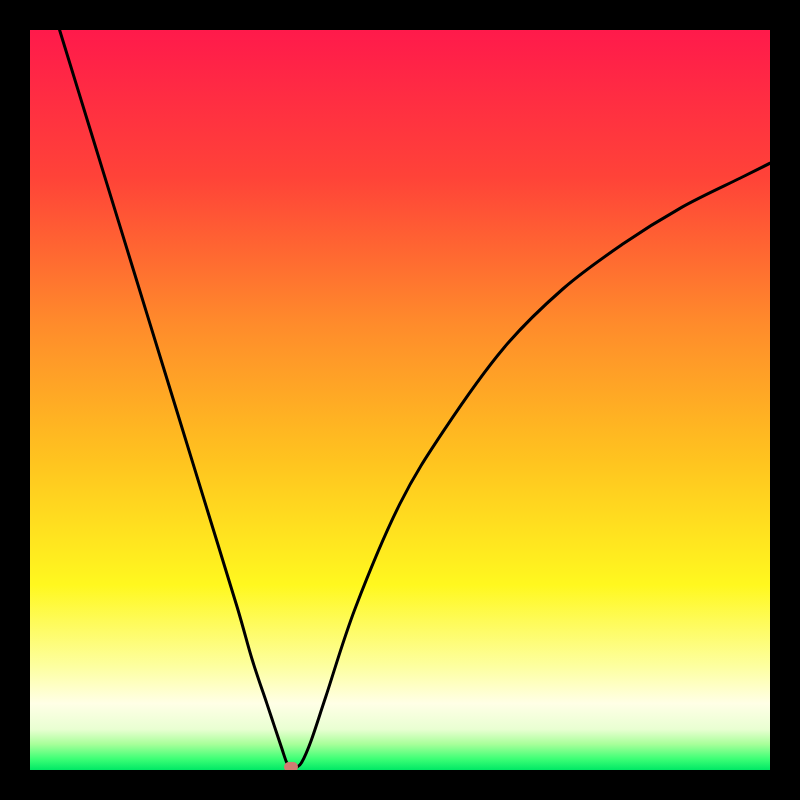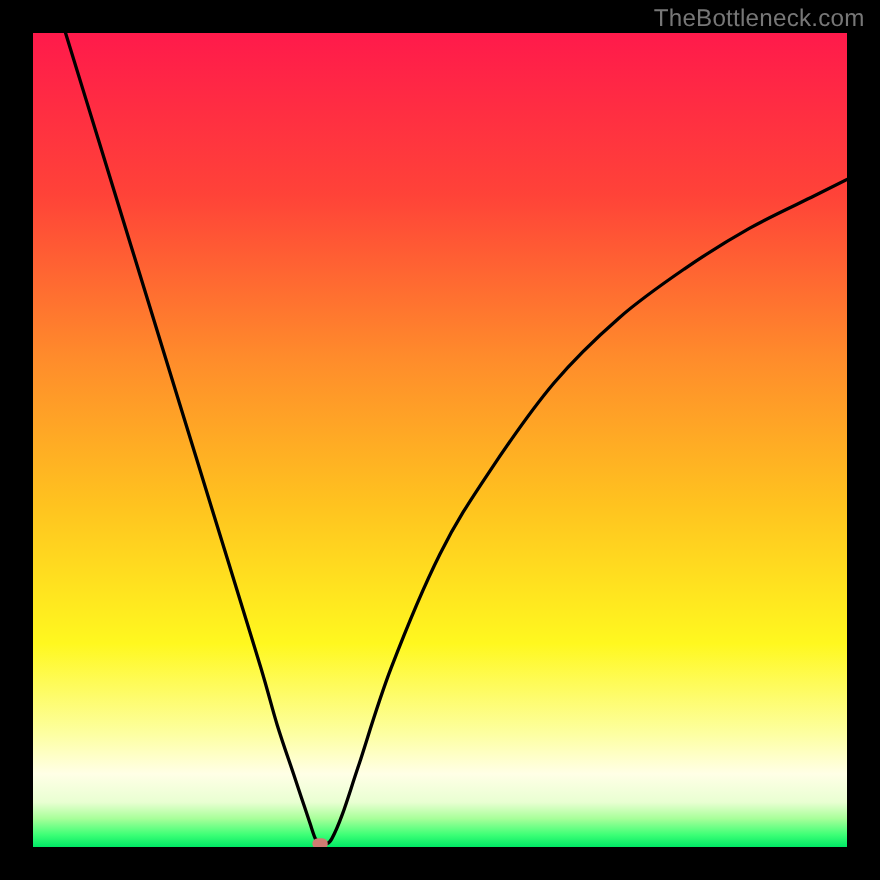--- a/index.html
+++ b/index.html
@@ -84,14 +84,13 @@
       <rect x="0" y="0" width="740" height="740" fill="url(#bg-grad)"></rect>
     </svg>
 
     <svg class="curve-svg" viewBox="0 0 740 740" preserveAspectRatio="none">
       <path id="curve-path" d="M 29.60 0.00 C 34.53 16.03, 49.33 64.13, 59.20 96.20 C 69.07 128.27, 78.93 160.33, 88.80 192.40 C 98.67 224.47, 108.53 256.53, 118.40 288.60 C 128.27 320.67, 138.13 352.73, 148.00 384.80 C 157.87 416.87, 167.73 448.93, 177.60 481.00 C 187.47 513.07, 199.80 552.53, 207.20 577.20 C 214.60 601.87, 217.07 612.97, 222.00 629.00 C 226.93 645.03, 233.10 662.30, 236.80 673.40 C 240.50 684.50, 241.73 688.20, 244.20 695.60 C 246.67 703.00, 249.50 711.63, 251.60 717.80 C 253.70 723.97, 255.18 729.39, 256.78 732.60 C 258.38 735.81, 259.62 736.30, 261.22 737.04 C 262.82 737.78, 264.67 737.78, 266.40 737.04 C 268.13 736.30, 269.11 737.04, 271.58 732.60 C 274.05 728.16, 277.13 721.50, 281.20 710.40 C 285.27 699.30, 288.60 688.20, 296.00 666.00 C 303.40 643.80, 313.27 609.27, 325.60 577.20 C 337.93 545.13, 355.20 503.20, 370.00 473.60 C 384.80 444.00, 397.13 425.50, 414.40 399.60 C 431.67 373.70, 453.87 341.63, 473.60 318.20 C 493.33 294.77, 513.07 276.27, 532.80 259.00 C 552.53 241.73, 572.27 228.17, 592.00 214.60 C 611.73 201.03, 631.47 188.70, 651.20 177.60 C 670.93 166.50, 695.60 155.40, 710.40 148.00 C 725.20 140.60, 735.07 135.67, 740.00 133.20" fill="none" stroke="#000" stroke-width="3" stroke-linejoin="round" stroke-linecap="round"></path>
     </svg>
 
     <div id="marker" class="marker" style="left: 261.22px; top: 737.04px; background: rgb(207, 124, 114);"></div>
   </div>
 
-  <div class="watermark">TheBottleneck.com</div>
 </div>
 
 </body></html>

